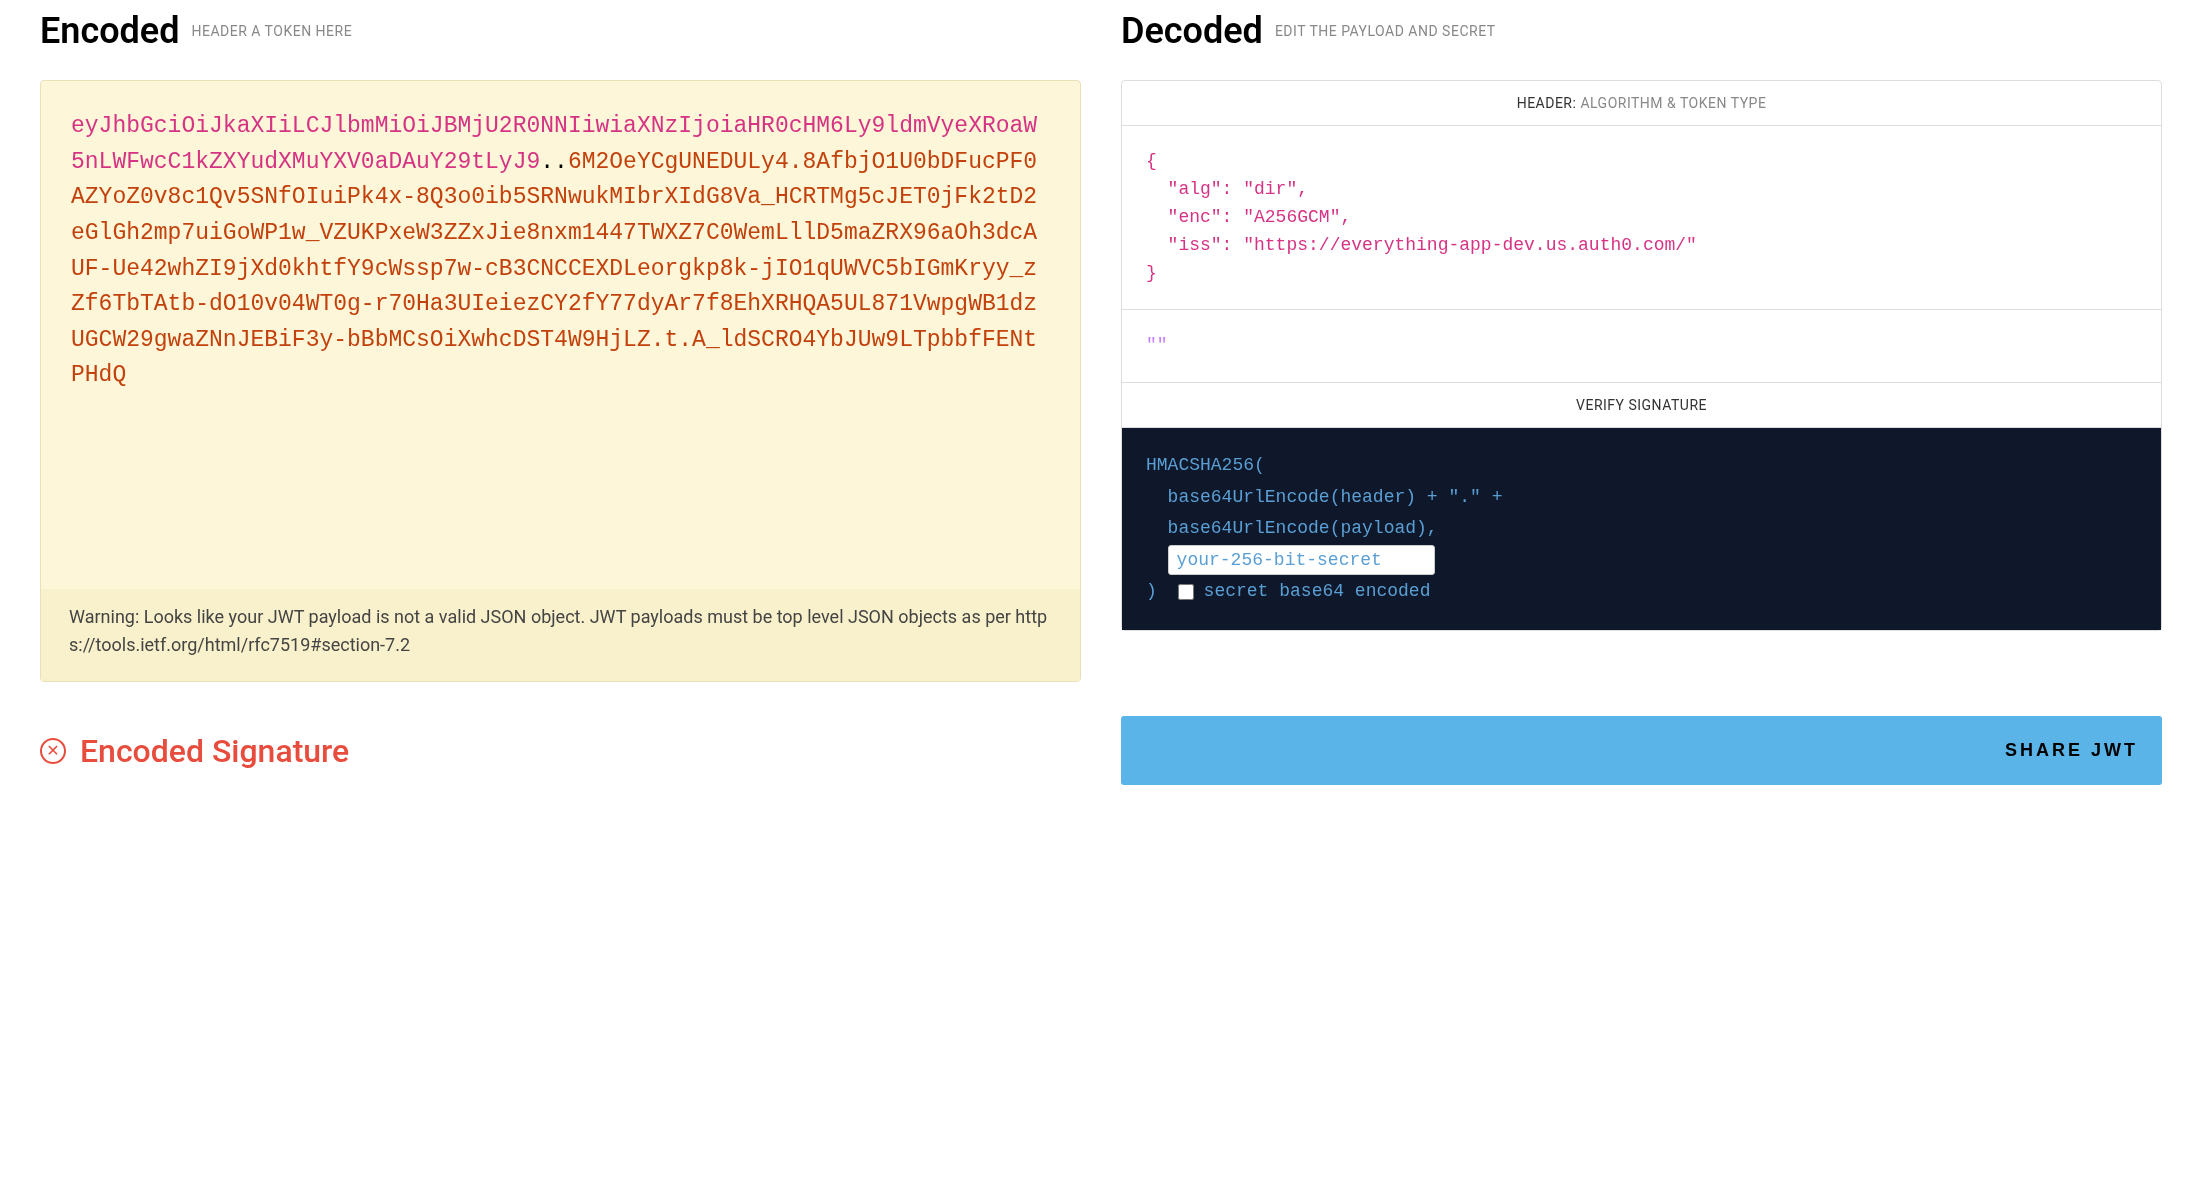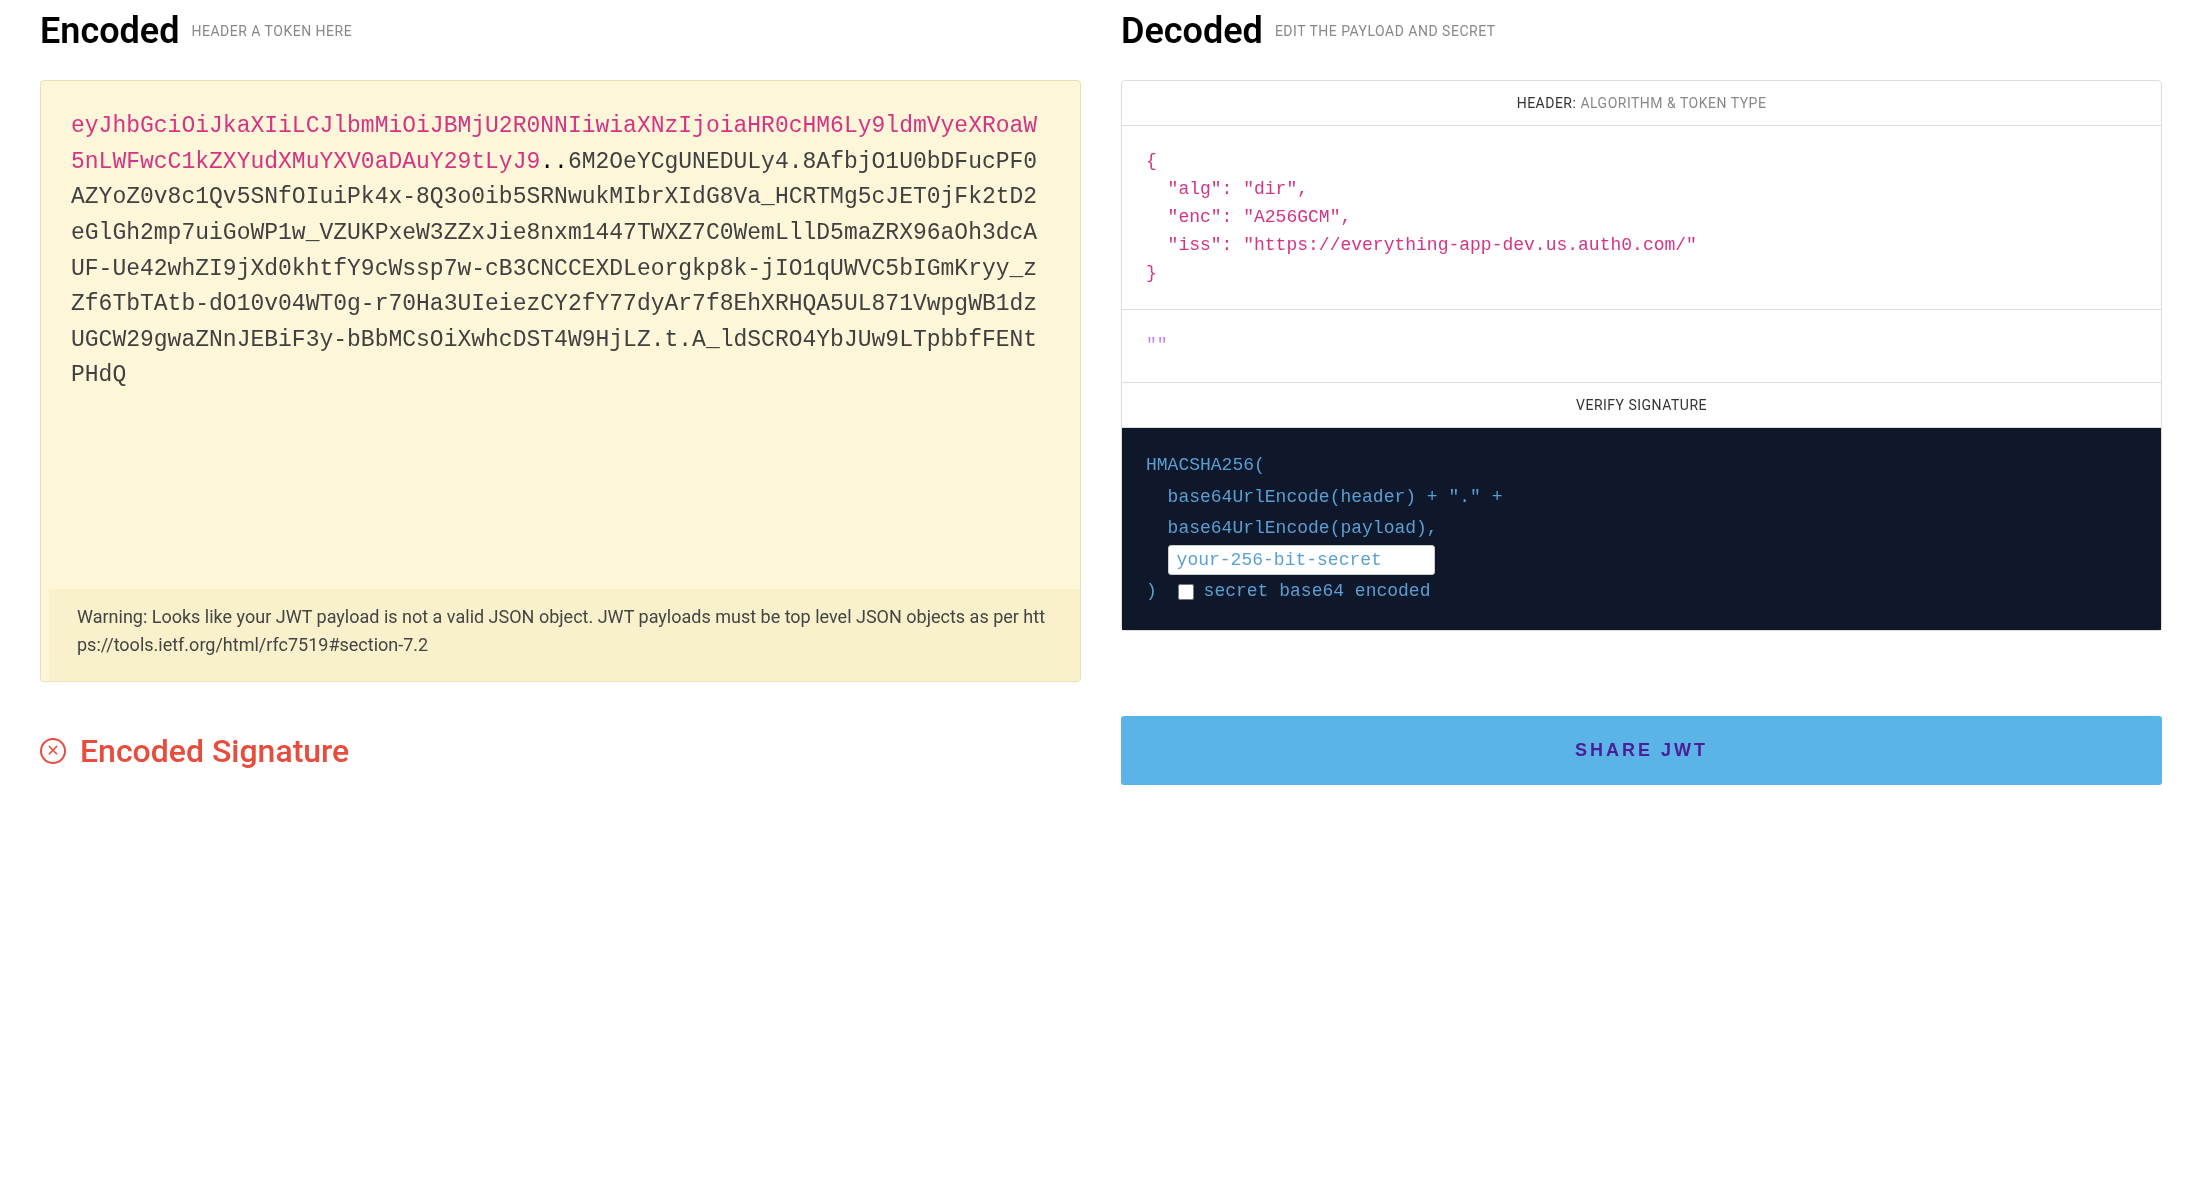--- a/index.html
+++ b/index.html
@@ -39,33 +39,32 @@
   border-radius: 4px;
   padding: 28px 30px;
   font-family: "SFMono-Regular", Consolas, "Liberation Mono", Menlo, monospace;
   font-size: 23px;
   line-height: 1.55;
   word-break: break-all;
   min-height: 602px;
 }
 .token-header { color: #d63384; }
 .token-dots { color: #000; }
-.token-payload { color: #404040; }
+.token-payload { color: #c2410c; }
 .warning-overlay {
   position: absolute;
   left: 0;
   right: 0;
   bottom: 0;
   background: rgba(247, 239, 200, 0.82);
   padding: 14px 28px 22px 28px;
   font-family: -apple-system, BlinkMacSystemFont, "Segoe UI", Roboto, sans-serif;
   font-size: 18px;
   color: #444;
   line-height: 1.55;
-  margin-left: 8px;
 }
 .decoded-panel {
   border: 1px solid #ddd;
   border-radius: 4px;
 }
 .section-header {
   padding: 14px 18px;
   border-bottom: 1px solid #ddd;
   font-size: 14px;
   letter-spacing: 0.5px;
@@ -140,28 +139,29 @@
   font-size: 32px;
   font-weight: 500;
   color: #e74c3c;
 }
 .share-col {
   flex: 1;
 }
 .share-btn {
   width: 100%;
   background: #5ab4e8;
-  color: #4c1d95;
+  color: #000000;
   border: none;
   border-radius: 3px;
   padding: 24px;
   font-size: 18px;
   font-weight: 600;
   letter-spacing: 3px;
   cursor: pointer;
+  text-align: right;
 }
 </style>
 </head>
 <body>
 
 <div class="container">
   <div class="column">
     <div class="column-header">
       <div class="column-title">Encoded</div>
       <div class="column-subtitle">HEADER A TOKEN HERE</div>

